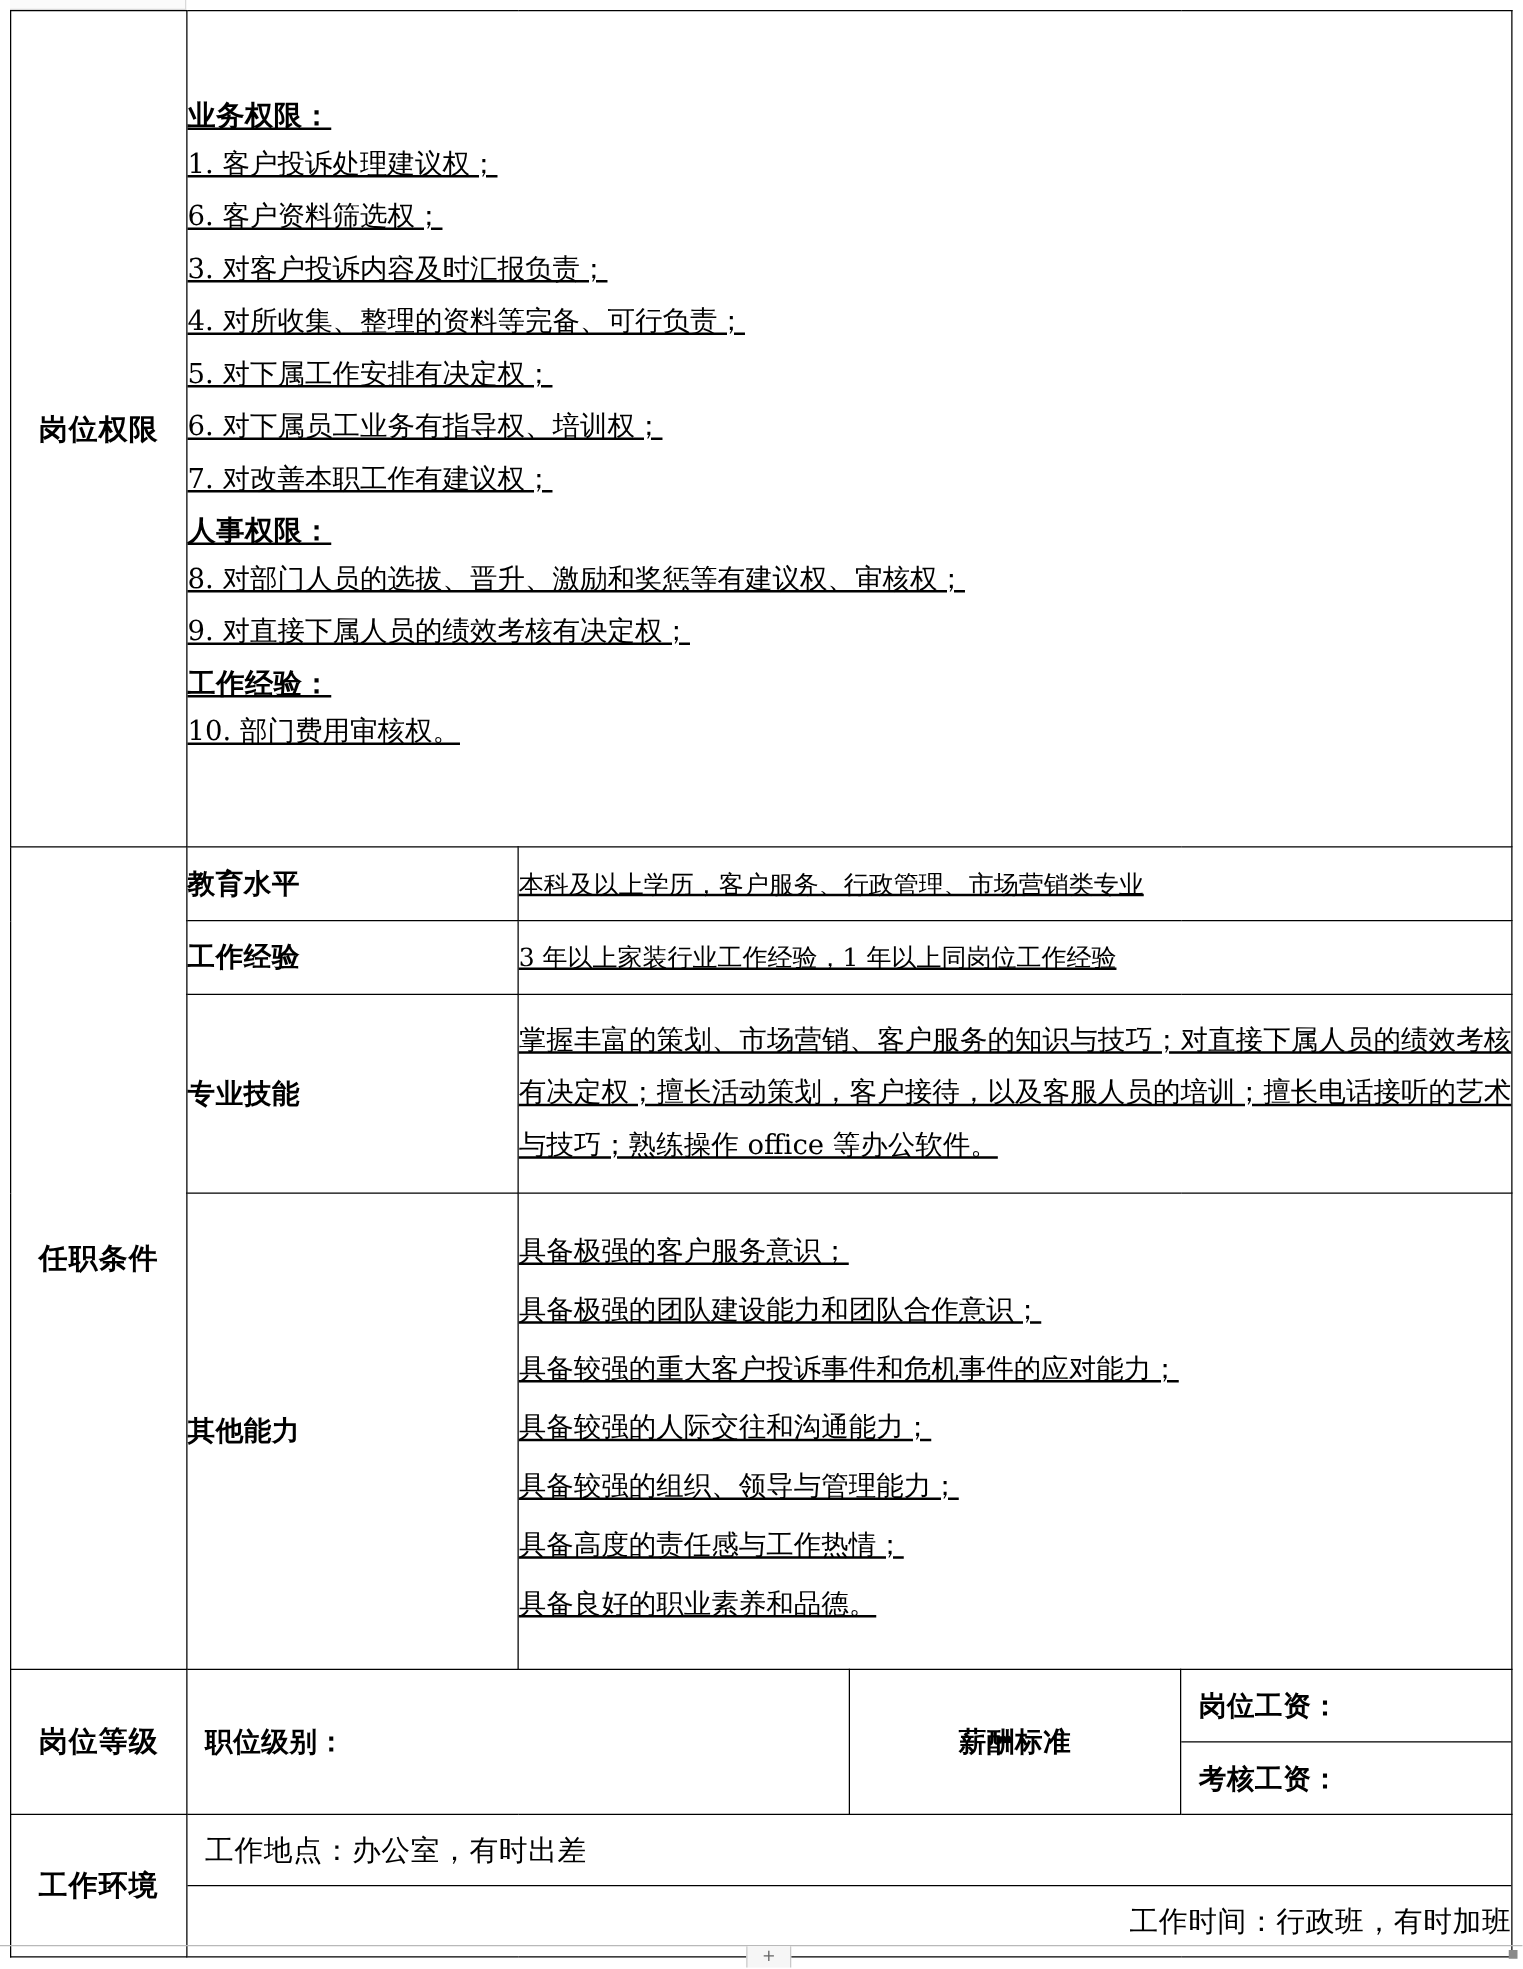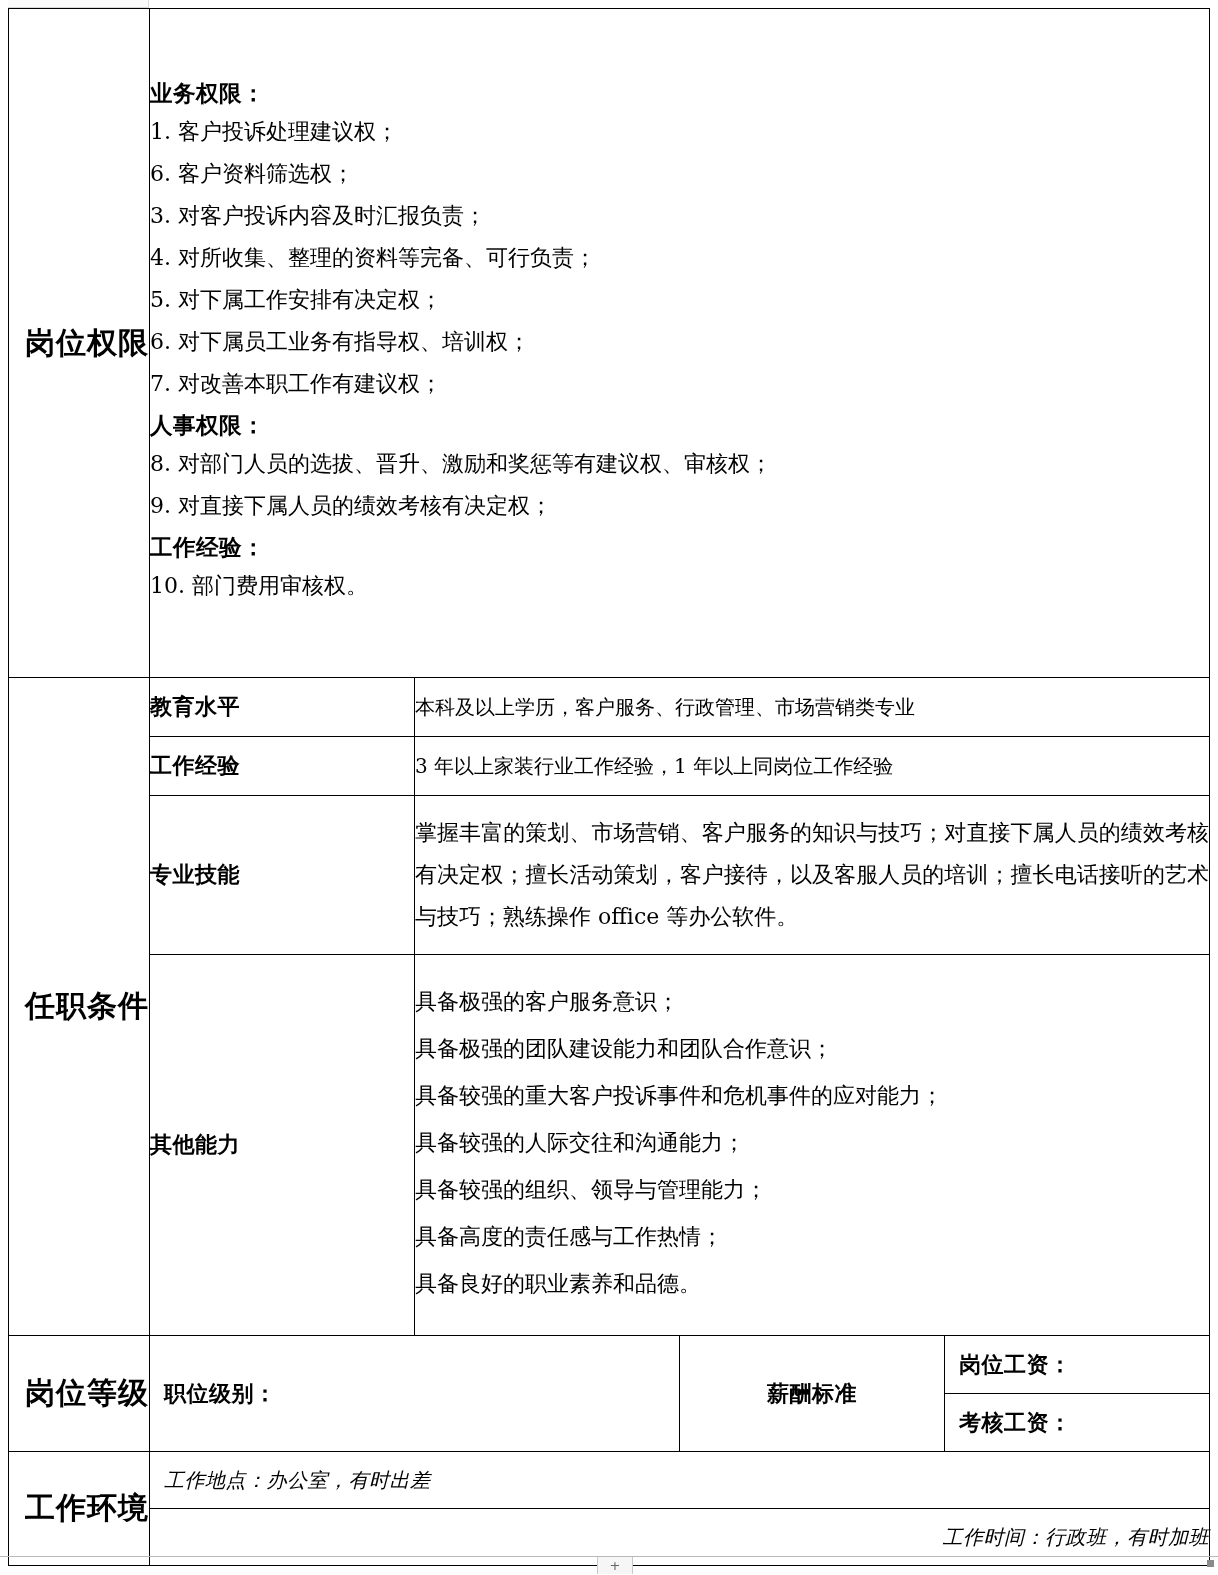--- a/index.html
+++ b/index.html
@@ -44,23 +44,23 @@
     table-layout: fixed;
   }
   table.jd td {
     border: 1.4px solid #000000;
     vertical-align: middle;
     padding: 0;
   }
 
   
   .rowlabel {
-    text-align: right;
-    font-weight: bold;
-    font-size: 30px;
+    text-align: center;
+    font-weight: bold;
+    font-size: 23px;
     letter-spacing: 1px;
     width: 140px;
     margin-left: 17px;
   }
   .sublabel {
     text-align: left;
     font-weight: bold;
     font-size: 22px;
     letter-spacing: 0.5px;
     width: 155px;
@@ -69,20 +69,21 @@
     padding-top: 16px;
   }
   .sublabel.mid { vertical-align: middle; padding-top: 0; }
 
   
   .content {
     font-size: 22px;
     line-height: 1.0;
     padding: 8px 10px 12px 12px;
     vertical-align: top;
+    text-decoration: underline;
   }
   .content.mid { vertical-align: middle; }
 
   .grp-head {
     font-weight: bold;
     font-size: 22.5px;
     margin: 14px 0 12px 0;
     letter-spacing: 0.5px;
   }
   .grp-head:first-child { margin-top: 8px; }
@@ -115,24 +116,23 @@
     white-space: nowrap;
   }
 
   .field {
     font-weight: bold;
     font-size: 22px;
     letter-spacing: 0.5px;
     padding-left: 14px;
   }
   .field-plain {
-    font-size: 20px;
+    font-size: 23px;
     padding-left: 14px;
     letter-spacing: 0.5px;
-    font-style: italic;
   }
 
   .wagelbl {
     font-weight: bold;
     font-size: 22px;
     padding-left: 14px;
     letter-spacing: 0.5px;
   }
 
   .center-b {

